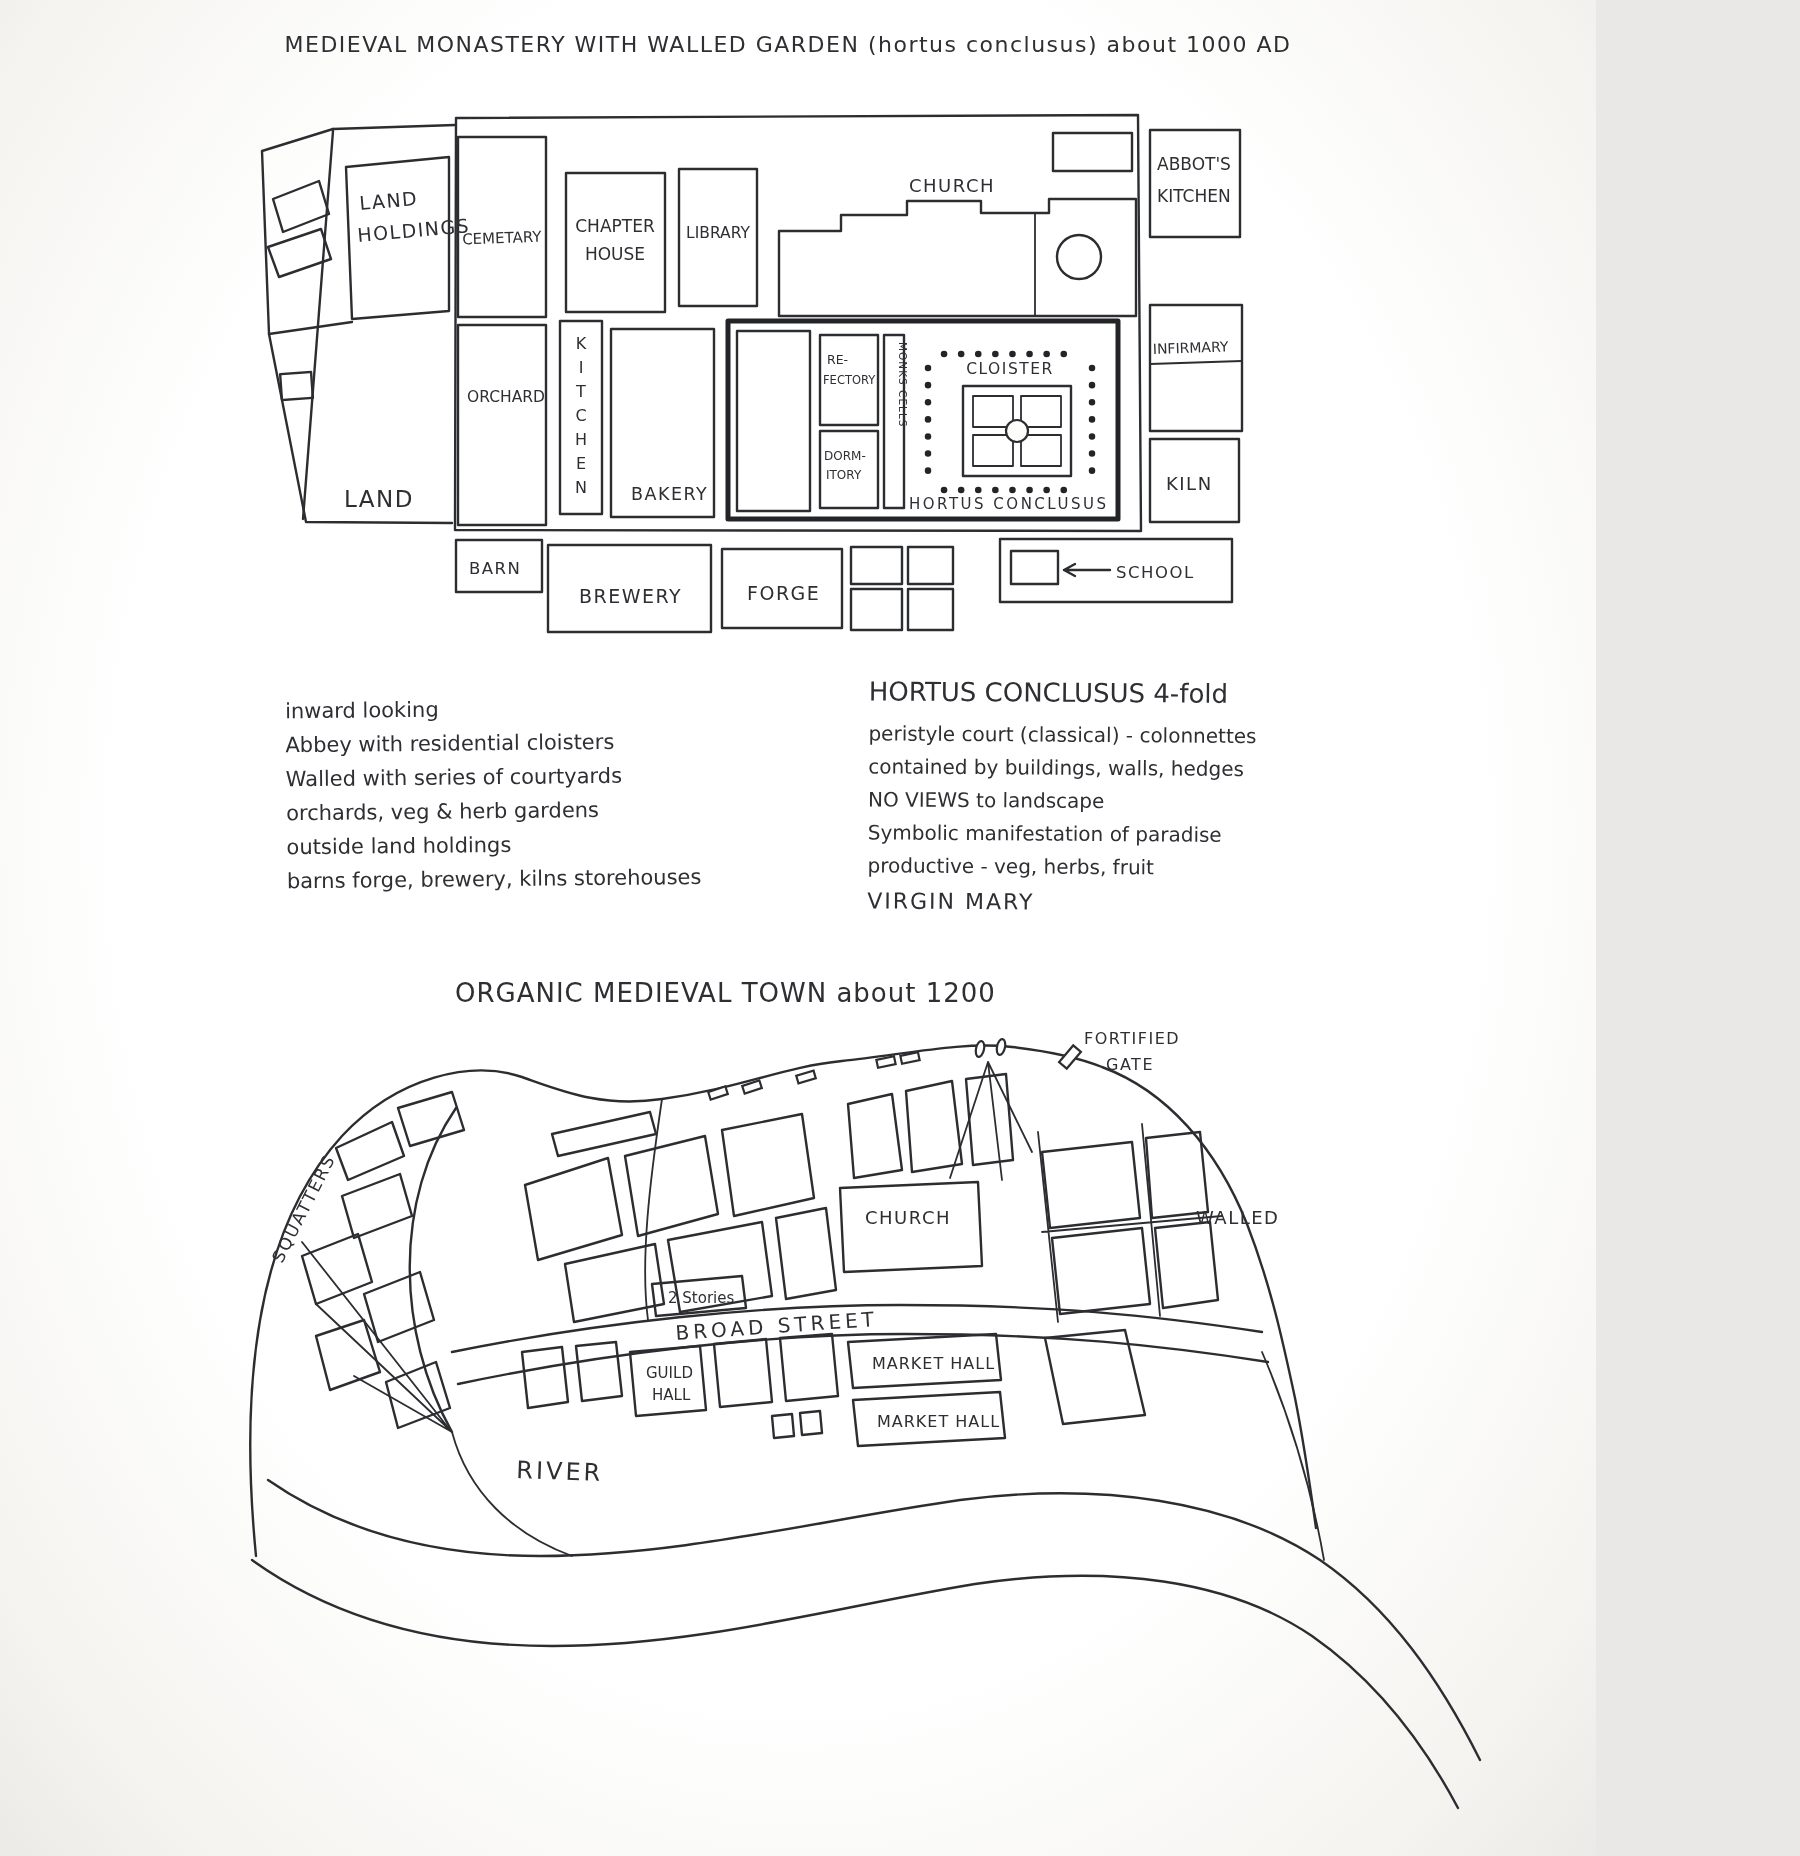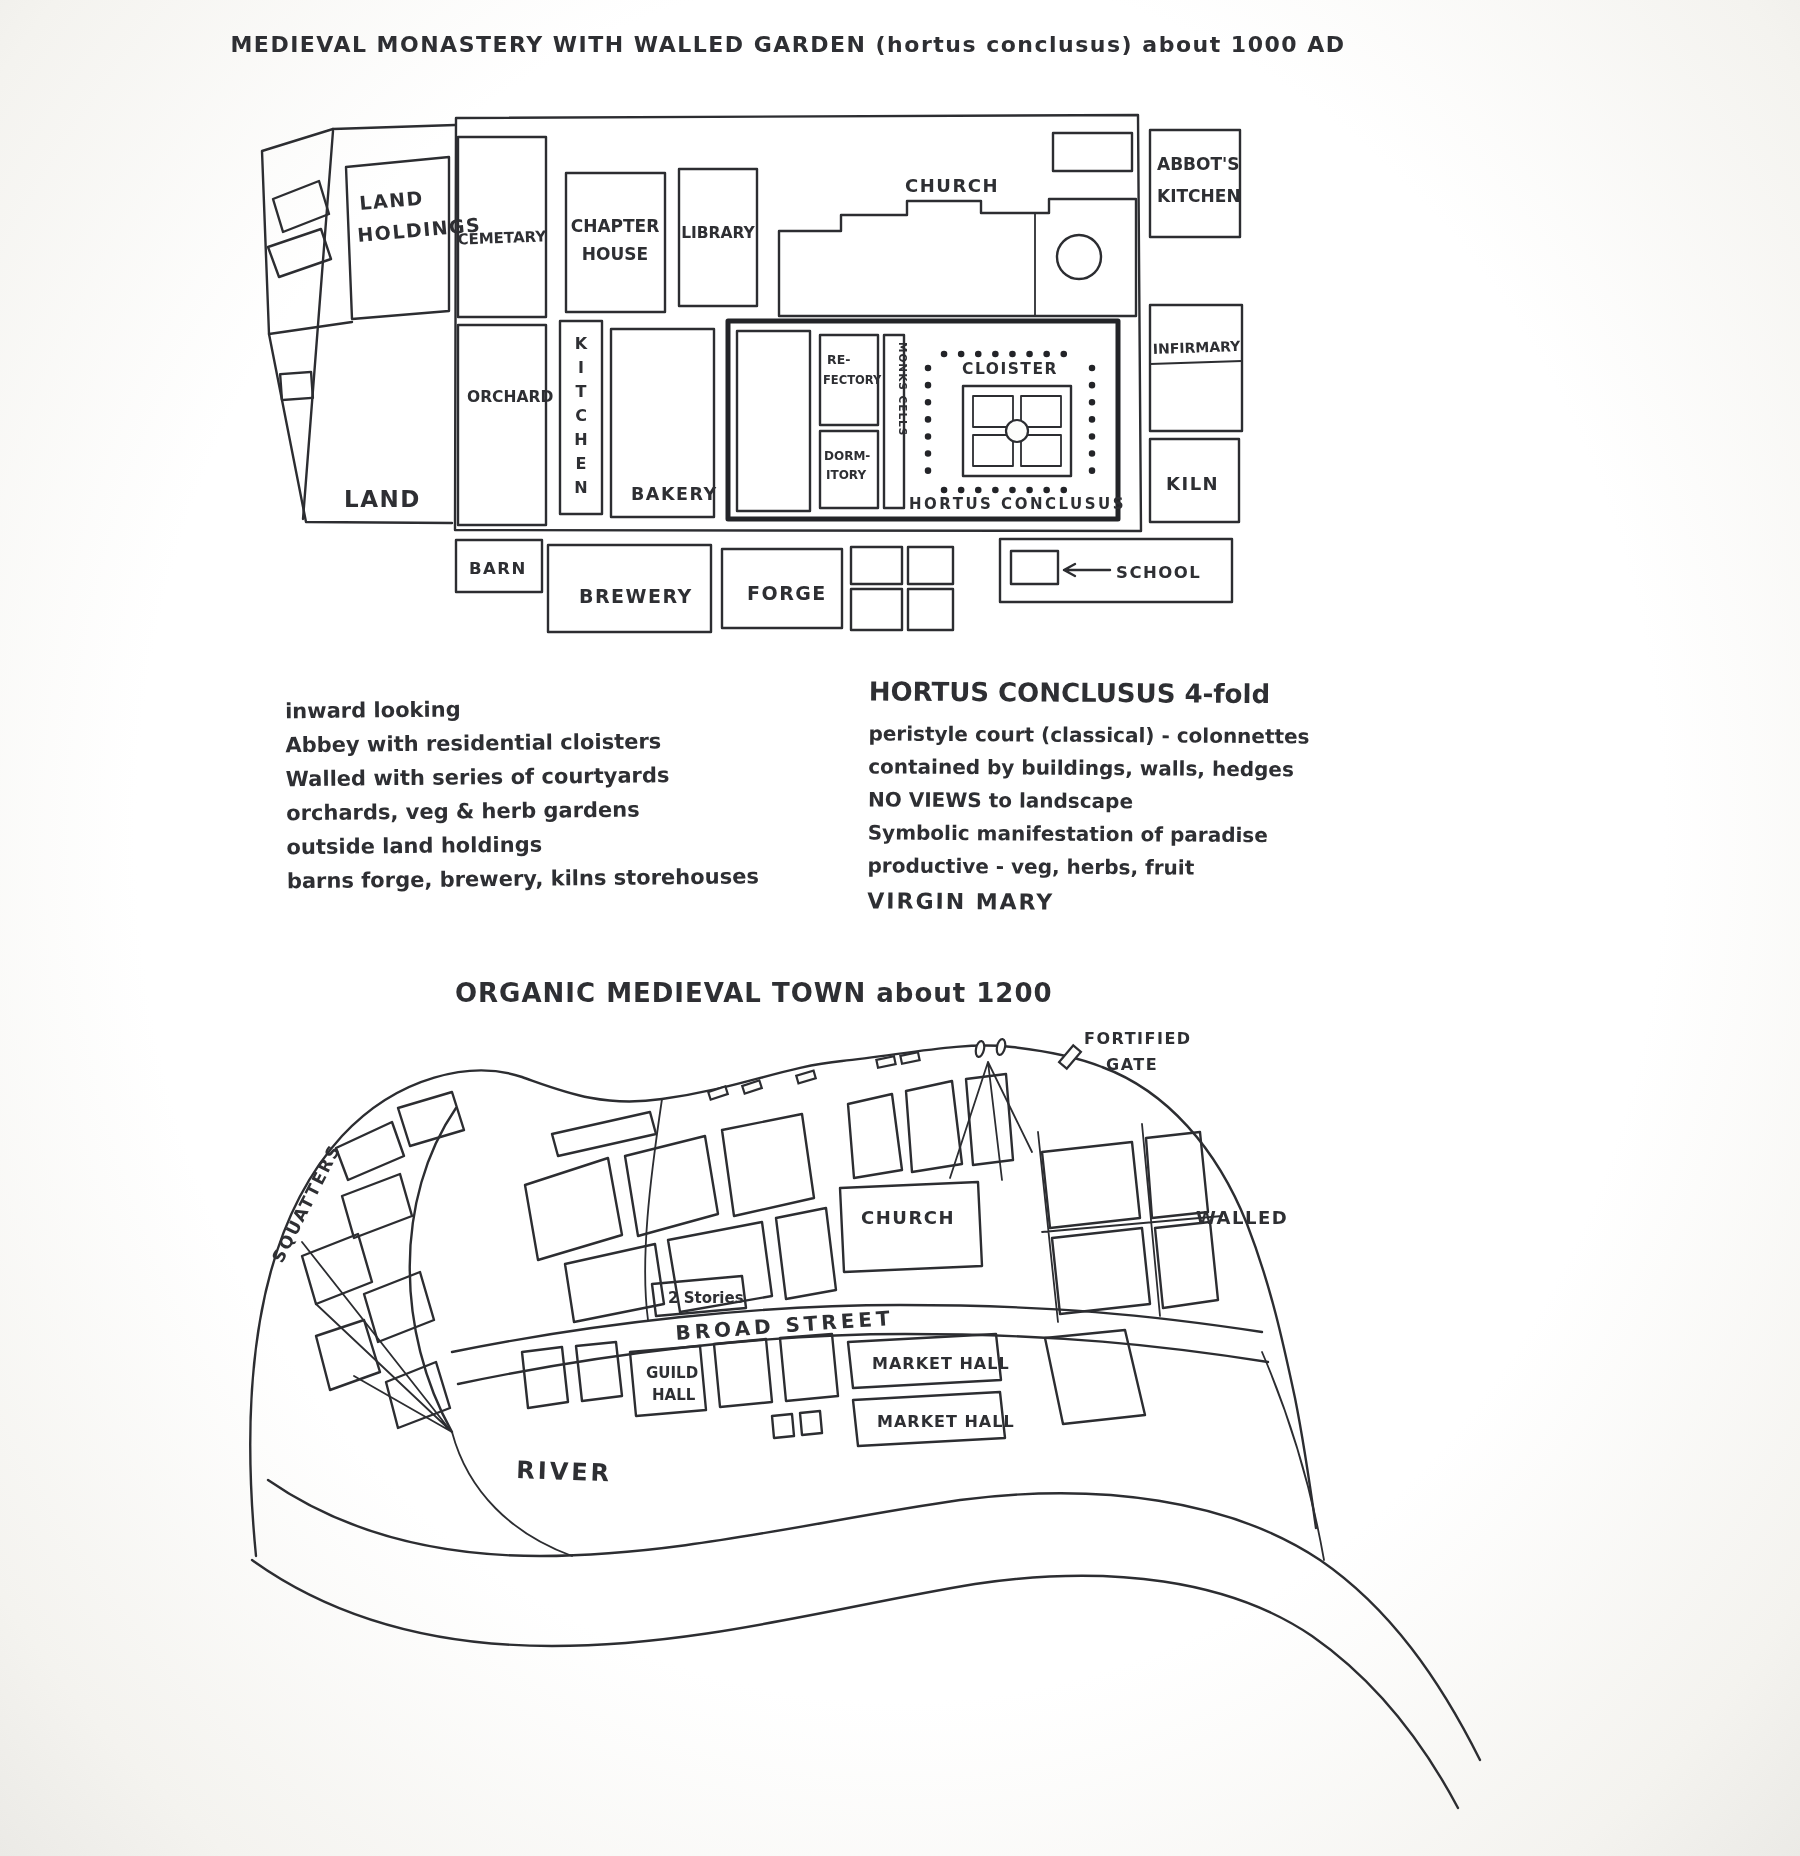--- a/index.html
+++ b/index.html
@@ -1,22 +1,21 @@
 <!DOCTYPE html>
 <html><head>
 <meta charset="utf-8">
 <style>
   html,body{margin:0;padding:0;background:#e9e8e6;}
   .page{
     position:relative;
-    width:1800px;height:1856px;
+    width:1596px;height:1856px;
     background:radial-gradient(ellipse at 50% 45%, #ffffff 60%, #f4f3ef 88%, #ebeae6 100%);
     font-family:"DejaVu Sans", sans-serif;
     overflow:hidden;
-    font-weight:bold;
   }
   svg{position:absolute;top:0;left:0;}
   svg text{fill:#2e2f33;font-family:"DejaVu Sans", sans-serif;}
   .ink{fill:none;stroke:#2c2d31;stroke-width:2.4;stroke-linecap:round;stroke-linejoin:round;}
   .ink-bold{fill:none;stroke:#232428;stroke-width:5;stroke-linecap:round;stroke-linejoin:round;}
   .ink-thin{fill:none;stroke:#2c2d31;stroke-width:1.8;stroke-linecap:round;stroke-linejoin:round;}
   .dots{fill:none;stroke:#232428;stroke-width:6.5;stroke-linecap:round;stroke-dasharray:0.1 17;}
   .gate{fill:#fdfdfb;stroke:#2c2d31;stroke-width:2.2;}
   .caps{letter-spacing:1.5px;}
   .vtext{writing-mode:vertical-rl;text-orientation:upright;letter-spacing:5px;}

